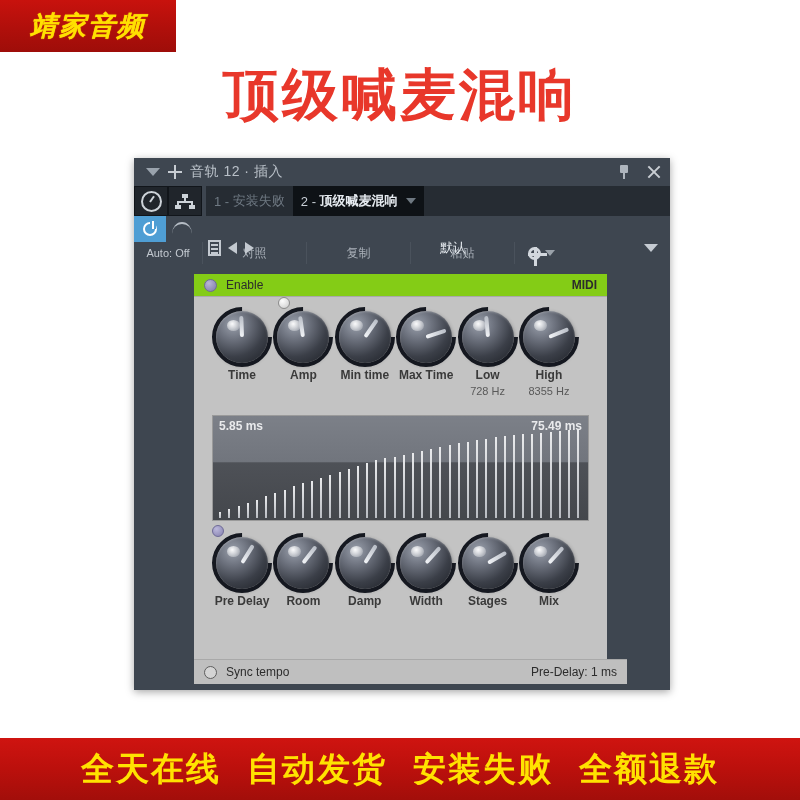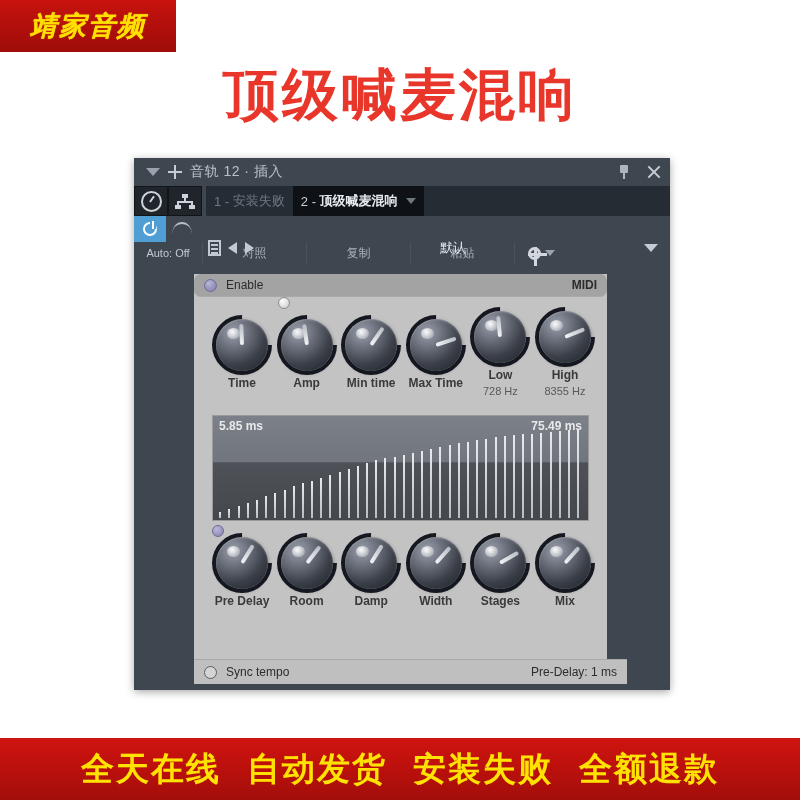--- a/index.html
+++ b/index.html
@@ -125,32 +125,32 @@
   .gear-ico:after{content:"";position:absolute;left:3px;top:-3px;width:3px;height:19px;background:#d2d7dd;}
   .gear-caret{width:0;height:0;border-left:5px solid transparent;border-right:5px solid transparent;border-top:6px solid #9aa2aa;}
   .auto-filler{flex:1;}
 
   
   .vst{
     position:absolute;left:60px;top:116px;width:413px;height:410px;
     background:#c3c3c3;
   }
   .vst-header{
-    height:22px;background:#a3a3a3;border-bottom:1px solid #a9a9a9;
-    display:flex;align-items:center;padding:0 10px;border-radius:7px;
+    height:22px;background:#84cc16;border-bottom:1px solid #a9a9a9;
+    display:flex;align-items:center;padding:0 10px;
   }
   .led{
     width:11px;height:11px;border-radius:50%;
     background:radial-gradient(circle at 35% 30%,#b9b6d8,#7d79a8);
     border:1px solid #6e6a96;margin-right:9px;
   }
   .vst-header-label{font-size:12px;color:#2c2c2c;}
   .vst-midi{margin-left:auto;font-size:12px;color:#2c2c2c;font-weight:bold;}
 
-  .knob-row{display:flex;justify-content:space-between;padding:14px 12px 0 18px;position:relative;align-items:center;}
+  .knob-row{display:flex;justify-content:space-between;padding:14px 28px 0 18px;position:relative;}
   .knob-cell{width:60px;display:flex;flex-direction:column;align-items:center;}
   .knob{
     width:52px;height:52px;border-radius:50%;position:relative;
     background:radial-gradient(circle at 33% 26%,#9aa0ac 0%,#6e737f 28%,#3b3f48 62%,#1c1f25 100%);
     box-shadow:0 2px 4px rgba(0,0,0,.45), inset 0 1px 2px rgba(255,255,255,.25);
   }
   .knob:before{ 
     content:"";position:absolute;left:-4px;top:-4px;width:60px;height:60px;border-radius:50%;
     border:4px solid #151820;border-top-color:transparent;box-sizing:border-box;
     transform:rotate(45deg);

